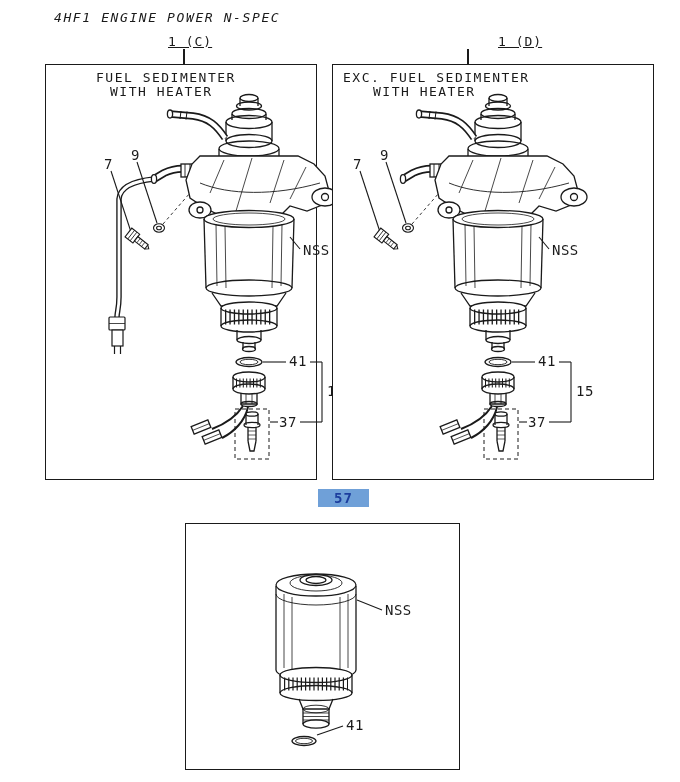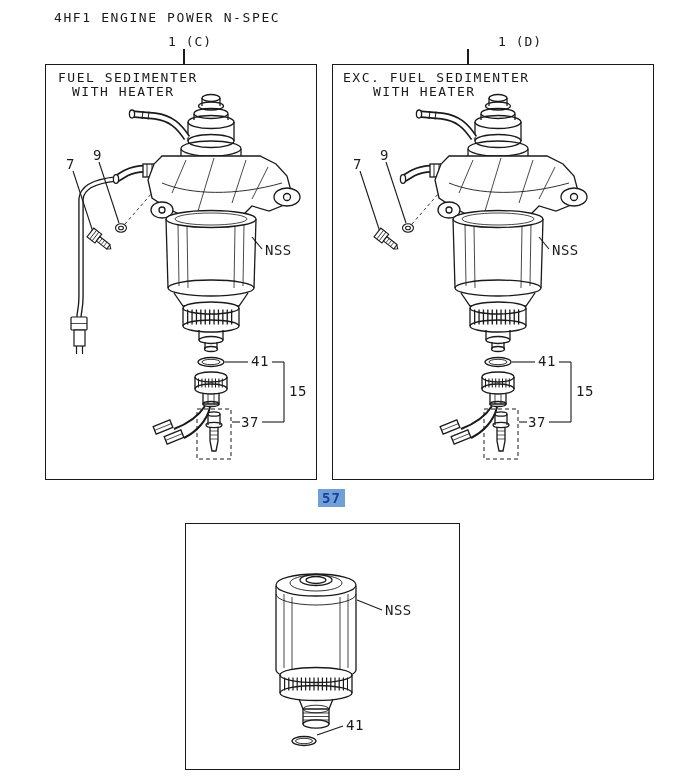--- a/index.html
+++ b/index.html
@@ -6,44 +6,44 @@
   html,body { background:#fff; }
   body {
     width:680px; height:782px;
     font-family:"DejaVu Sans Mono","Liberation Mono",monospace;
     color:#1a1a1a;
   }
   .page { position:relative; width:680px; height:782px; background:#ffffff; overflow:hidden; }
 
   .page-title {
     position:absolute; left:54px; top:10px;
-    font-size:13px; letter-spacing:1.6px; white-space:pre;
+    font-size:13px; letter-spacing:1.6px; white-space:pre;font-style:italic;
   }
   .ref-label {
-    position:absolute; font-size:13px; letter-spacing:1px; white-space:pre;
+    position:absolute; font-size:13px; letter-spacing:1px; white-space:pre;text-decoration:underline;
   }
   .ref-c { left:168px; top:34px; }
   .ref-d { left:452px; top:34px;margin-left:46px; }
   .tick { position:absolute; width:1.5px; background:#1a1a1a; }
   .tick-c { left:183px; top:49px; height:15px; }
   .tick-d { left:467px; top:49px; height:15px; }
 
   .panel {
     position:absolute; border:1.6px solid #1a1a1a; background:#fff;
   }
-  .panel-left   { left:45px;  top:64px;  width:272px; height:416px; }
+  .panel-left   { left:45px;  top:64px;  width:272px; height:416px;padding-left:38px; }
   .panel-right  { left:332px; top:64px;  width:322px; height:416px; }
   .panel-bottom { left:185px; top:523px; width:275px; height:247px; }
 
   .panel svg { display:block; }
 
   .hl-ref {
     position:absolute; left:318px; top:489px;
     font-size:14px; font-weight:bold; letter-spacing:1px;
-    padding:1px 4px;
+    padding:1px 16px;
     background:#6fa0d8; color:#1d3e9e;
     cursor:pointer;
   }
 
   svg text {
     font-family:"DejaVu Sans Mono","Liberation Mono",monospace;
     fill:#1a1a1a; stroke:none;
   }
   svg text.ptitle { font-size:13px; letter-spacing:1.5px; }
   svg text.co { font-size:14px; letter-spacing:0.5px; }

